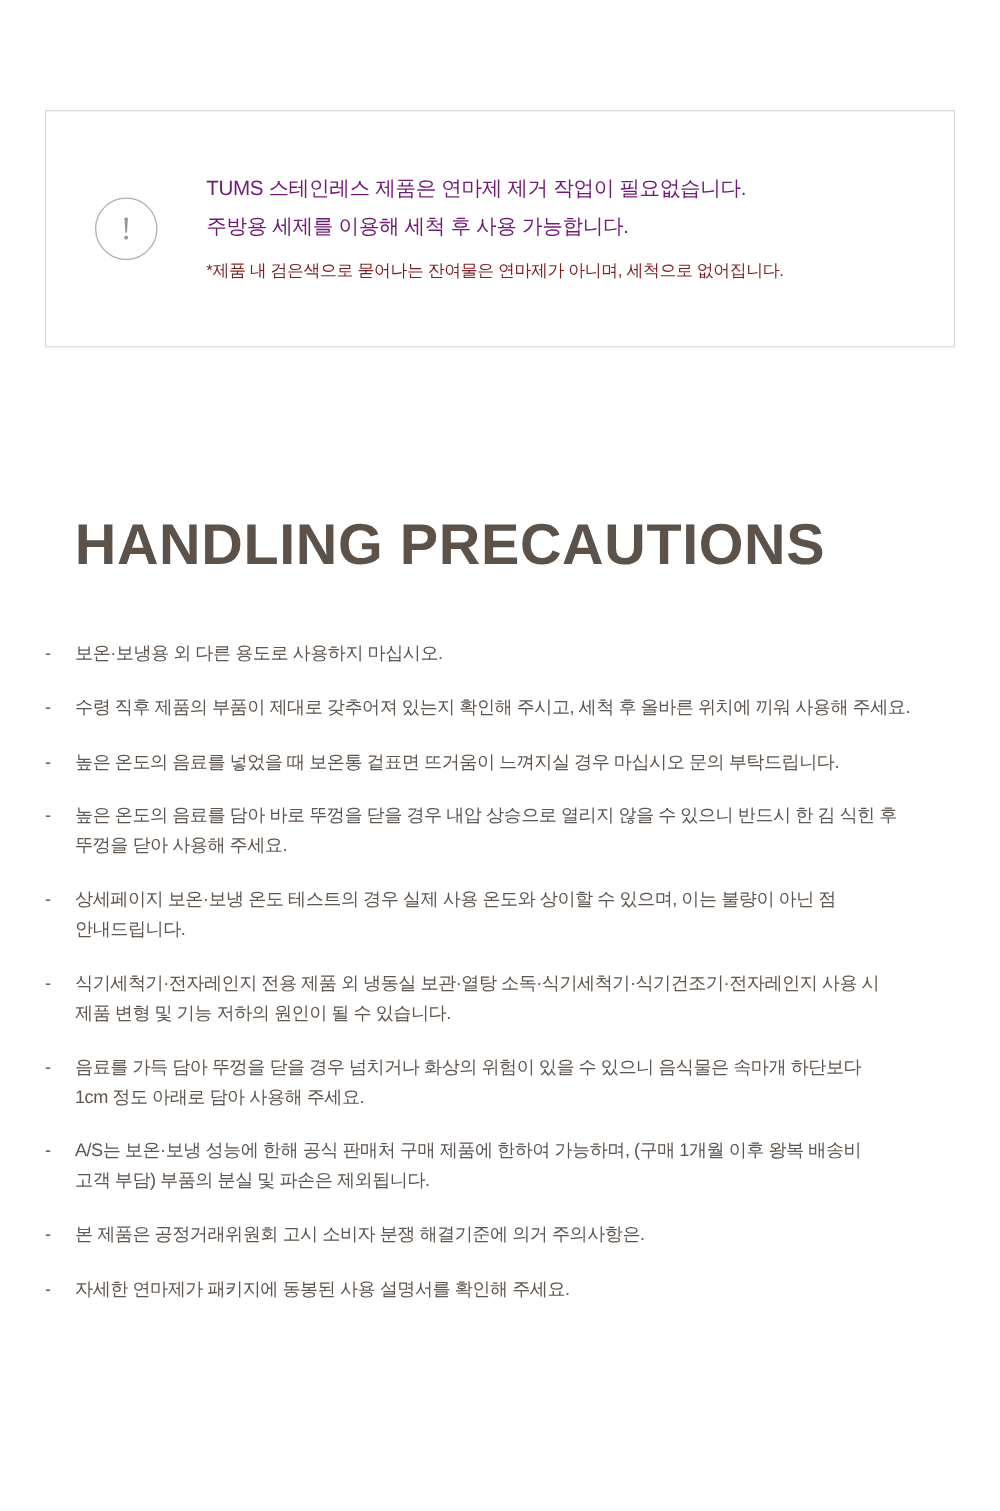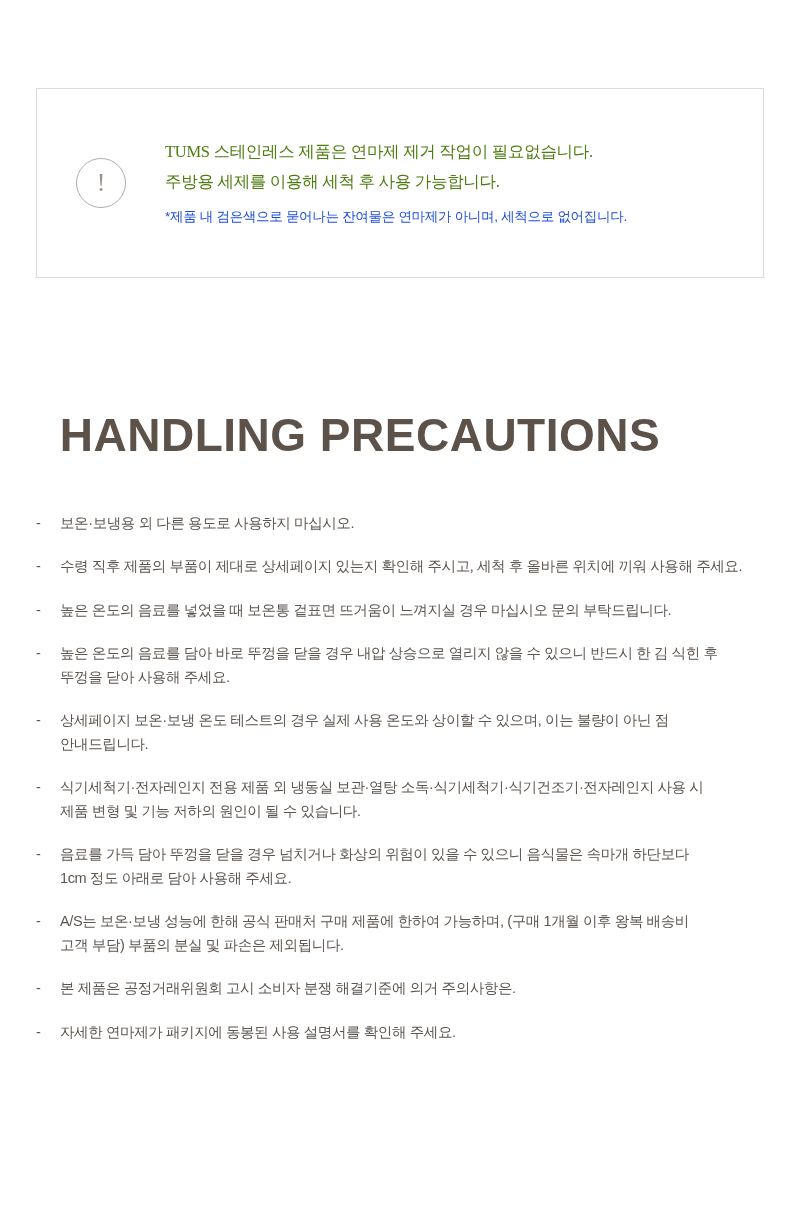--- a/index.html
+++ b/index.html
@@ -54,29 +54,28 @@
     color: #9b938c;
     font-size: 26px;
     line-height: 1;
     font-family: "Liberation Serif", serif;
   }
   .notice-text {
     padding-right: 24px;
   }
   .notice-line {
     font-size: 16.5px;
-    color: #4d7c0f;
+    color: #701a75;
     line-height: 1.45;
     letter-spacing: -0.3px;
     margin-bottom: 6px;
-    font-family: Liberation Serif, serif;
   }
   .notice-sub {
     font-size: 13.5px;
-    color: #1d4ed8;
+    color: #7f1d1d;
     letter-spacing: -0.3px;
     margin-top: 14px;
   }
 
   
   .heading {
     position: absolute;
     top: 408px;
     left: 0;
     width: 720px;
@@ -134,21 +133,21 @@
 
   <div class="list">
 
     <div class="item">
       <span class="dash">-</span>
       <span class="item-text">보온·보냉용 외 다른 용도로 사용하지 마십시오.</span>
     </div>
 
     <div class="item">
       <span class="dash">-</span>
-      <span class="item-text">수령 직후 제품의 부품이 제대로 상세페이지 있는지 확인해 주시고, 세척 후 올바른 위치에 끼워 사용해 주세요.</span>
+      <span class="item-text">수령 직후 제품의 부품이 제대로 갖추어져 있는지 확인해 주시고, 세척 후 올바른 위치에 끼워 사용해 주세요.</span>
     </div>
 
     <div class="item">
       <span class="dash">-</span>
       <span class="item-text">높은 온도의 음료를 넣었을 때 보온통 겉표면 뜨거움이 느껴지실 경우 마십시오 문의 부탁드립니다.</span>
     </div>
 
     <div class="item">
       <span class="dash">-</span>
       <span class="item-text">높은 온도의 음료를 담아 바로 뚜껑을 닫을 경우 내압 상승으로 열리지 않을 수 있으니 반드시 한 김 식힌 후

